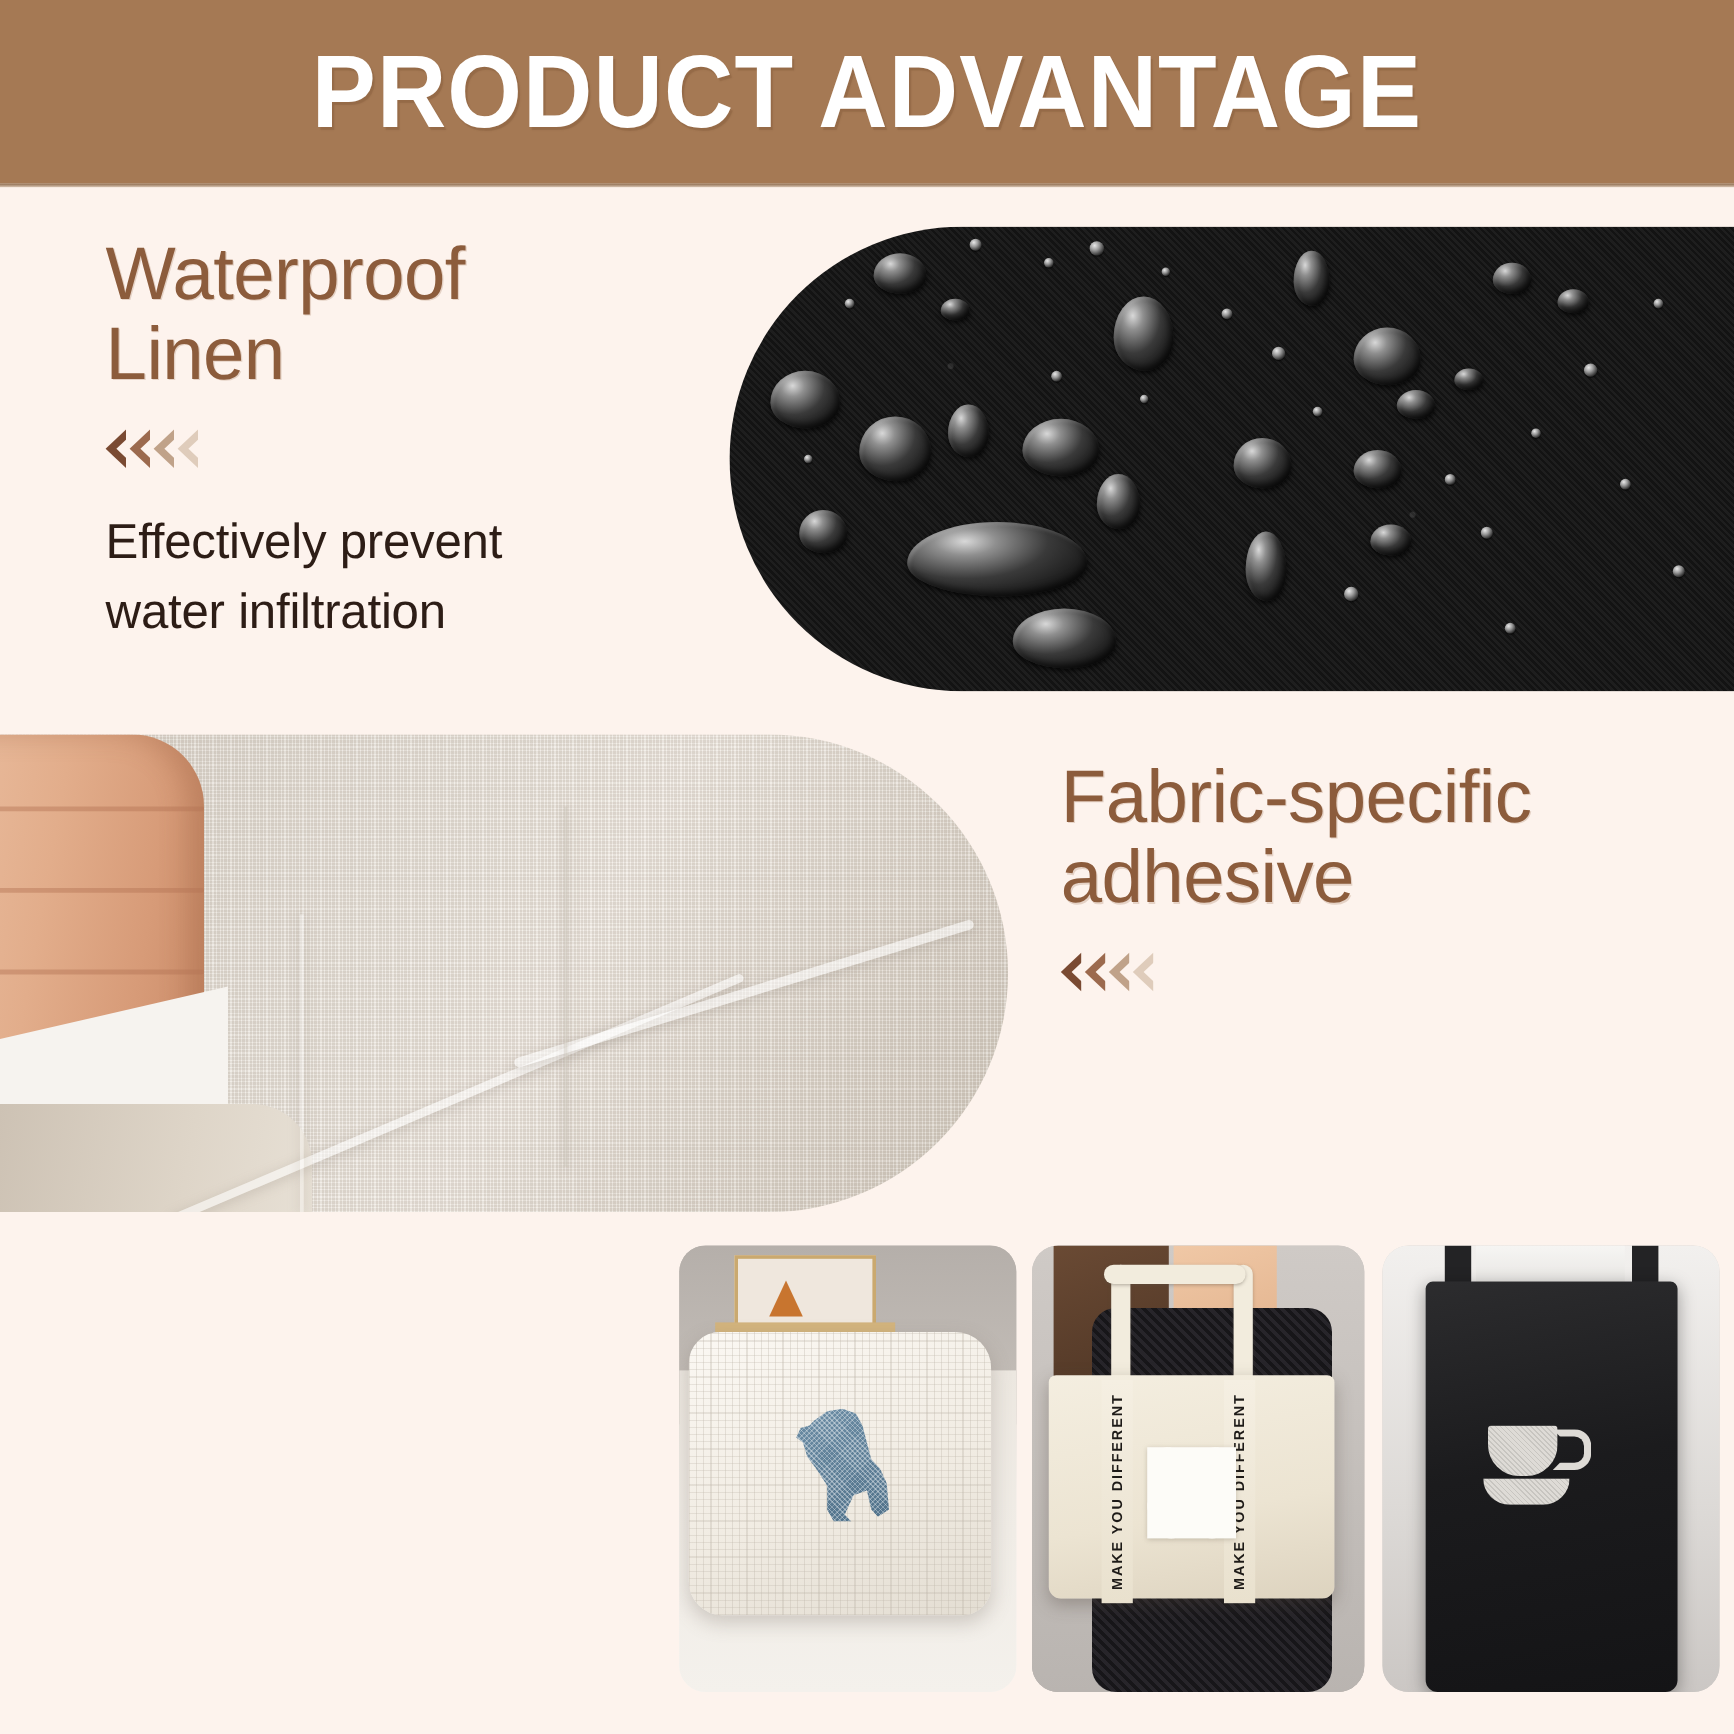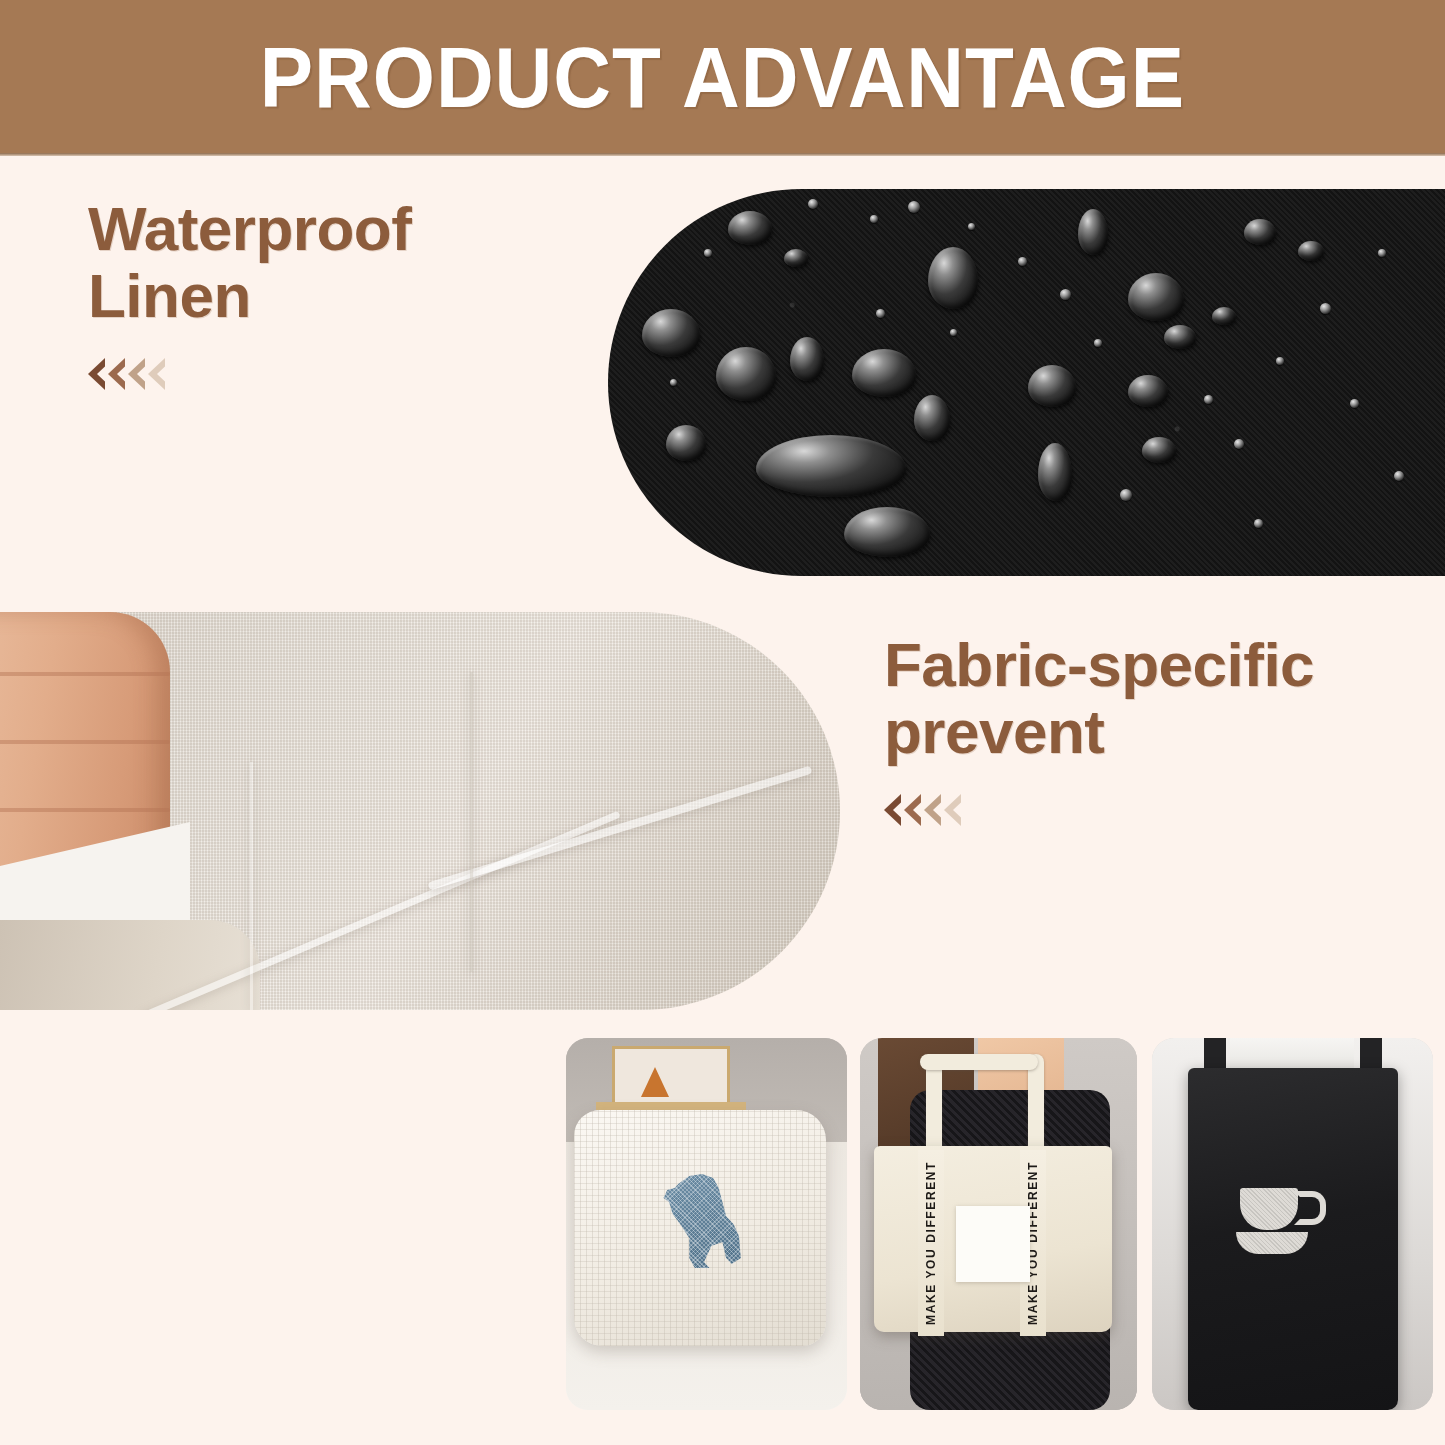--- a/index.html
+++ b/index.html
@@ -47,21 +47,21 @@
     left: 0;
     top: 153px;
     width: 1445px;
     height: 3px;
     background: linear-gradient(to bottom, #8d6a4c, #d8c4b2);
   }
 
   
   .feature-heading {
     color: #8c5c3c;
-    font-weight: bold;
+    font-weight: normal;
     font-size: 62px;
     line-height: 1.08;
     letter-spacing: -0.5px;
     text-shadow: 1px 1px 0 rgba(200,170,150,0.45);
     white-space: pre-line;
   }
   .feature-body {
     color: #2d1d16;
     font-size: 41px;
     line-height: 1.42;
@@ -303,20 +303,22 @@
 
   <div style="position:absolute; left:88px; top:196px; width:470px;">
     <div class="feature-heading">Waterproof
 Linen</div>
     <div class="chevrons" style="margin-top:28px;">
       <span class="chev" style="border-right-color:#7A4A32;"></span>
       <span class="chev" style="border-right-color:#9C6A4E;"></span>
       <span class="chev" style="border-right-color:#C0A289;"></span>
       <span class="chev" style="border-right-color:#DFCCBB;"></span>
     </div>
+    <div class="feature-body" style="margin-top:32px;">Effectively prevent
+water infiltration</div>
   </div>
 
   <div class="photo photo-waterproof">
     <div class="drop" style="left:34px;  top:120px; width:58px;  height:48px;"></div>
     <div class="drop" style="left:120px; top:22px;  width:44px;  height:34px;"></div>
     <div class="drop" style="left:320px; top:58px;  width:50px;  height:62px;"></div>
     <div class="drop" style="left:176px; top:60px;  width:24px;  height:18px;"></div>
     <div class="drop" style="left:182px; top:148px; width:34px;  height:44px;"></div>
     <div class="drop" style="left:108px; top:158px; width:60px;  height:54px;"></div>
     <div class="drop" style="left:244px; top:160px; width:64px;  height:48px;"></div>
@@ -366,21 +368,21 @@
     <div class="linen-white"></div>
     <div class="linen-flap"></div>
     <div class="linen-fold" style="left:120px; top:300px; width:520px; height:7px; transform:rotate(-23deg); border-radius:6px;"></div>
     <div class="linen-fold" style="left:420px; top:212px; width:400px; height:8px; transform:rotate(-17deg); border-radius:6px;"></div>
     <div class="linen-fold" style="left:250px; top:150px; width:3px; height:250px; background:rgba(255,255,255,0.35);"></div>
     <div class="linen-fold" style="left:470px; top:60px;  width:3px; height:300px; background:rgba(200,192,182,0.45);"></div>
   </div>
 
   <div style="position:absolute; left:884px; top:632px; width:540px;">
     <div class="feature-heading">Fabric-specific
-prevent</div>
+adhesive</div>
     <div class="chevrons" style="margin-top:28px;">
       <span class="chev" style="border-right-color:#7A4A32;"></span>
       <span class="chev" style="border-right-color:#9C6A4E;"></span>
       <span class="chev" style="border-right-color:#C0A289;"></span>
       <span class="chev" style="border-right-color:#DFCCBB;"></span>
     </div>
   </div>
 
 
   <div class="shot shot-pillow">

